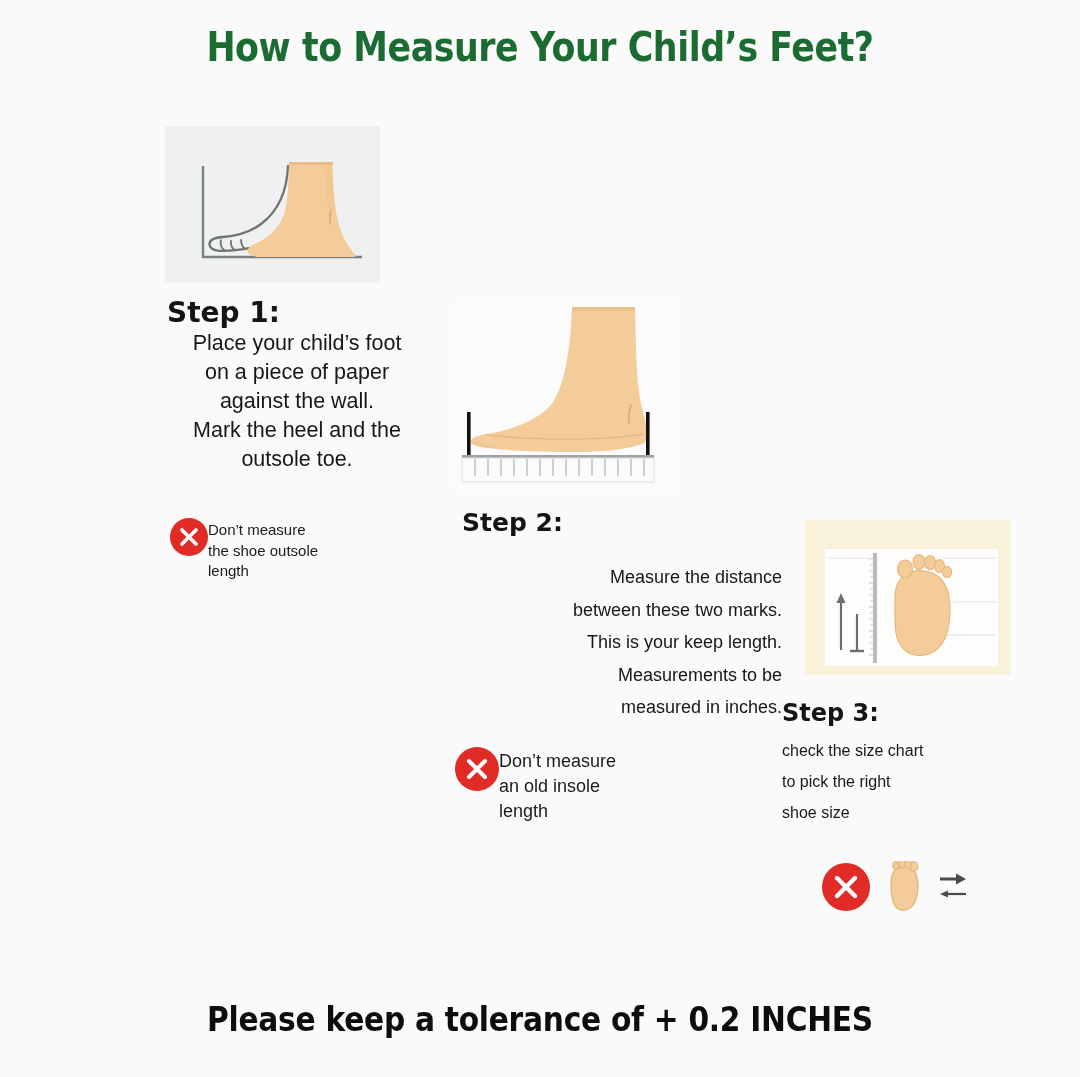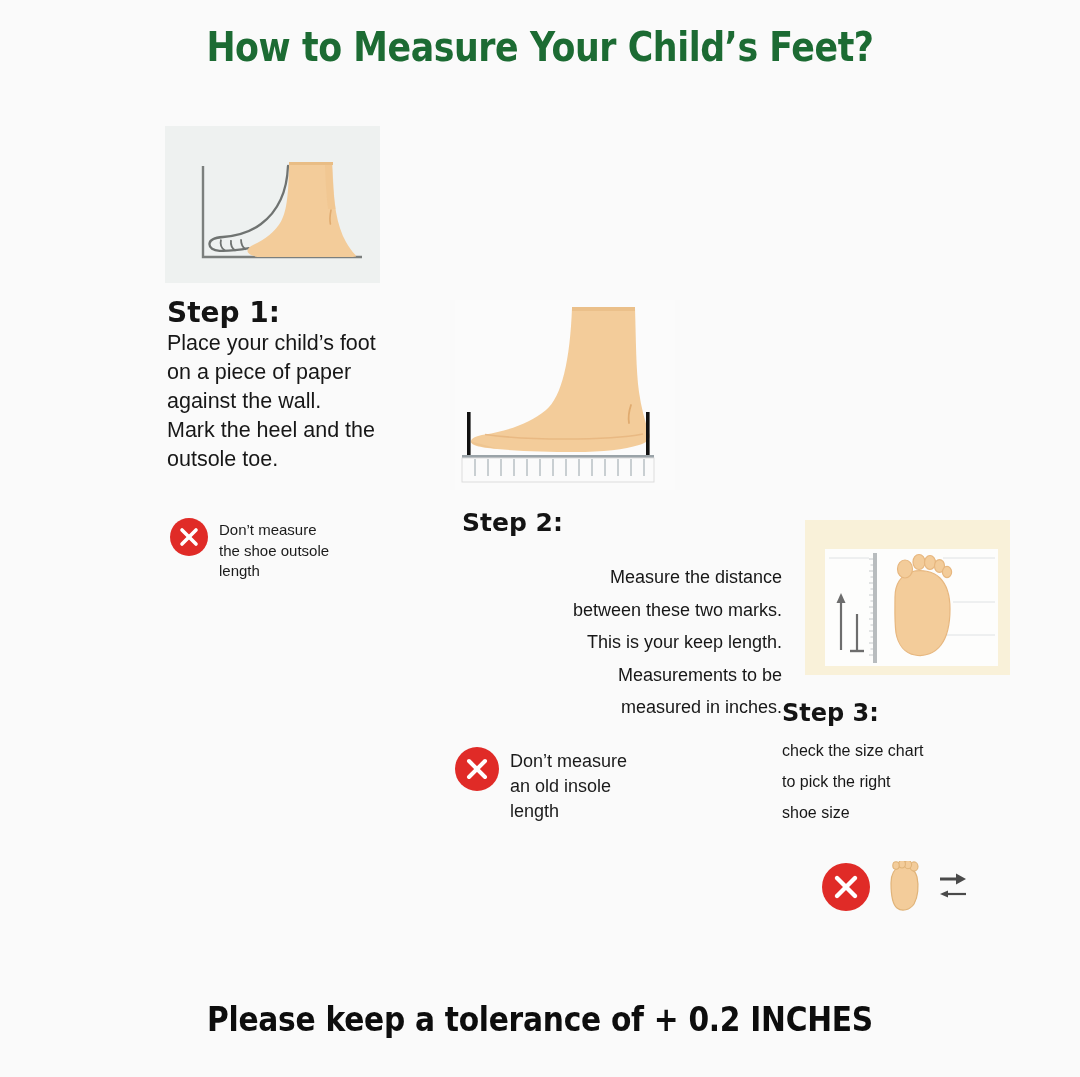--- a/index.html
+++ b/index.html
@@ -64,21 +64,21 @@
     color: #171717;
   }
   .step-body .line {
     display: block;
     white-space: nowrap;
   }
 
   
   #step1 { left: 167px; top: 296px; width: 260px; }
   #step1 .step-title { font-size: 28px; }
-  #step1 .step-body { font-size: 21.5px; line-height: 29px; }
+  #step1 .step-body { font-size: 21.5px; line-height: 29px; text-align: center; }
   #step1 .para-gap { height: 8px; }
 
   
   #step2 { left: 462px; top: 508px; width: 320px; }
   #step2 .step-title { font-size: 25px; margin-bottom: 24px; }
   #step2 .step-body { font-size: 18px; line-height: 32.5px; text-align: right; }
 
   
   #step3 { left: 782px; top: 699px; width: 250px; }
   #step3 .step-title { font-size: 24px; margin-bottom: 8px; }
@@ -117,21 +117,20 @@
     right: 12px;
     bottom: 9px;
     background: #fdfdfc;
   }
 
   
   .warn {
     position: absolute;
     display: flex;
     align-items: flex-start;
-    gap: 11px;
   }
   .warn-circle {
     flex: 0 0 auto;
     border-radius: 50%;
     background: #e02b27;
     position: relative;
   }
   .warn-text {
     font-family: "Liberation Sans", sans-serif;
     color: #1b1b1b;

